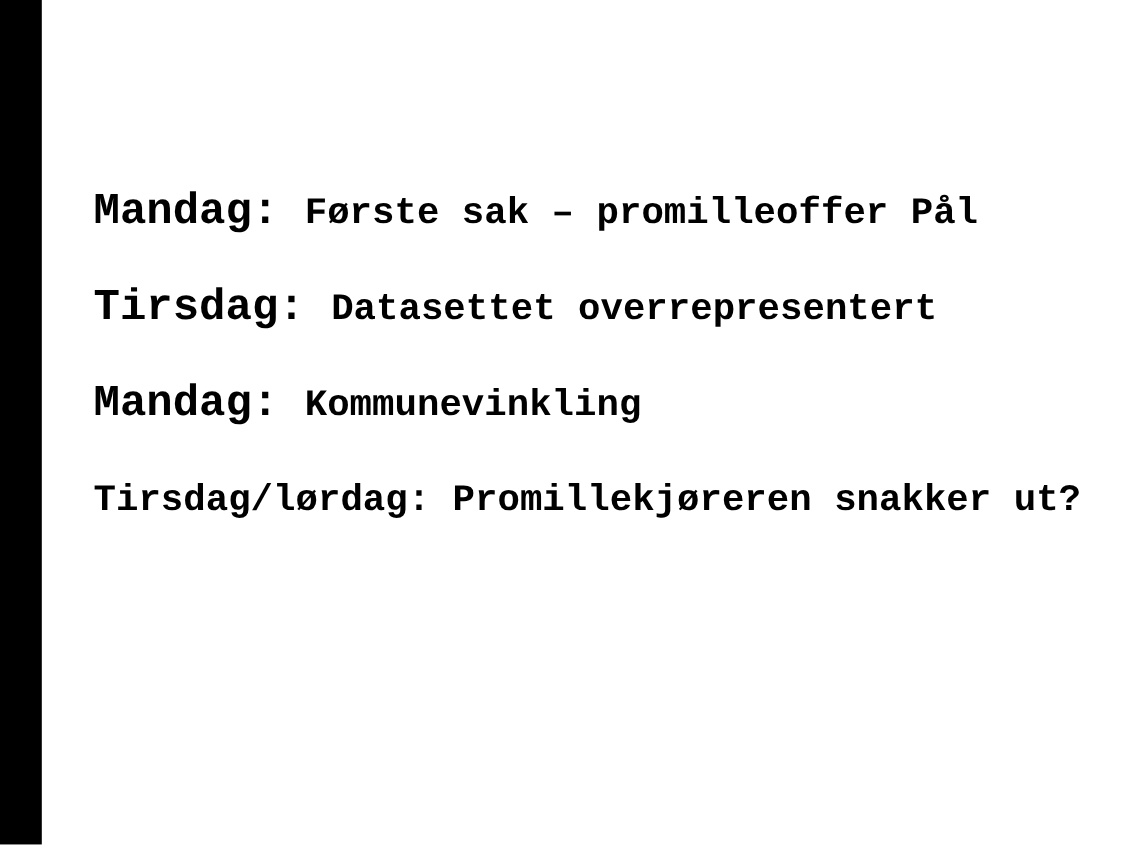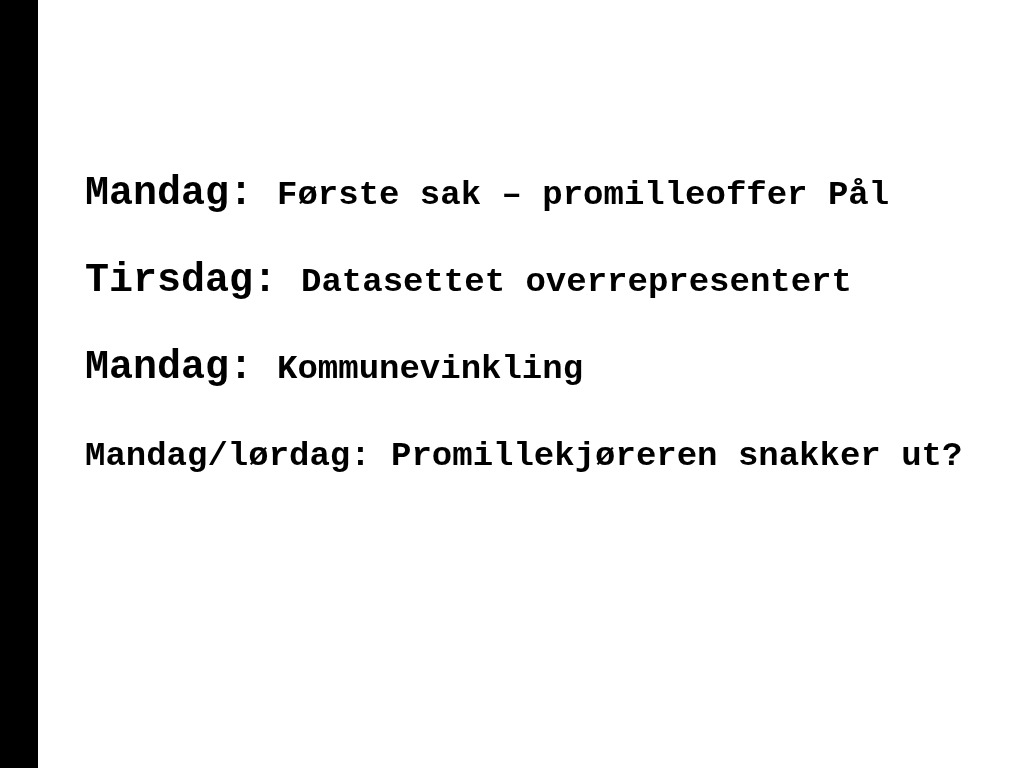--- a/index.html
+++ b/index.html
@@ -55,15 +55,15 @@
 <div class="slide" style="background: rgb(255, 255, 255); color: rgb(0, 0, 0);">
   <div class="left-bar" style="background: rgb(0, 0, 0);"></div>
   <div class="schedule">
   <div class="row"><span class="day">Mandag:</span><span class="topic">Første sak – promilleoffer Pål</span></div>
 
 
   <div class="row"><span class="day">Tirsdag:</span><span class="topic">Datasettet overrepresentert</span></div>
 
   <div class="row"><span class="day">Mandag:</span><span class="topic">Kommunevinkling</span></div>
 
-  <div class="row small"><span class="day">Mandag/lørdag:</span><span class="topic">Promillekjøreren snakker ut?</span></div>
+  <div class="row small"><span class="day">Tirsdag/lørdag:</span><span class="topic">Promillekjøreren snakker ut?</span></div>
 </div>
 </div>
 
 </body></html>

